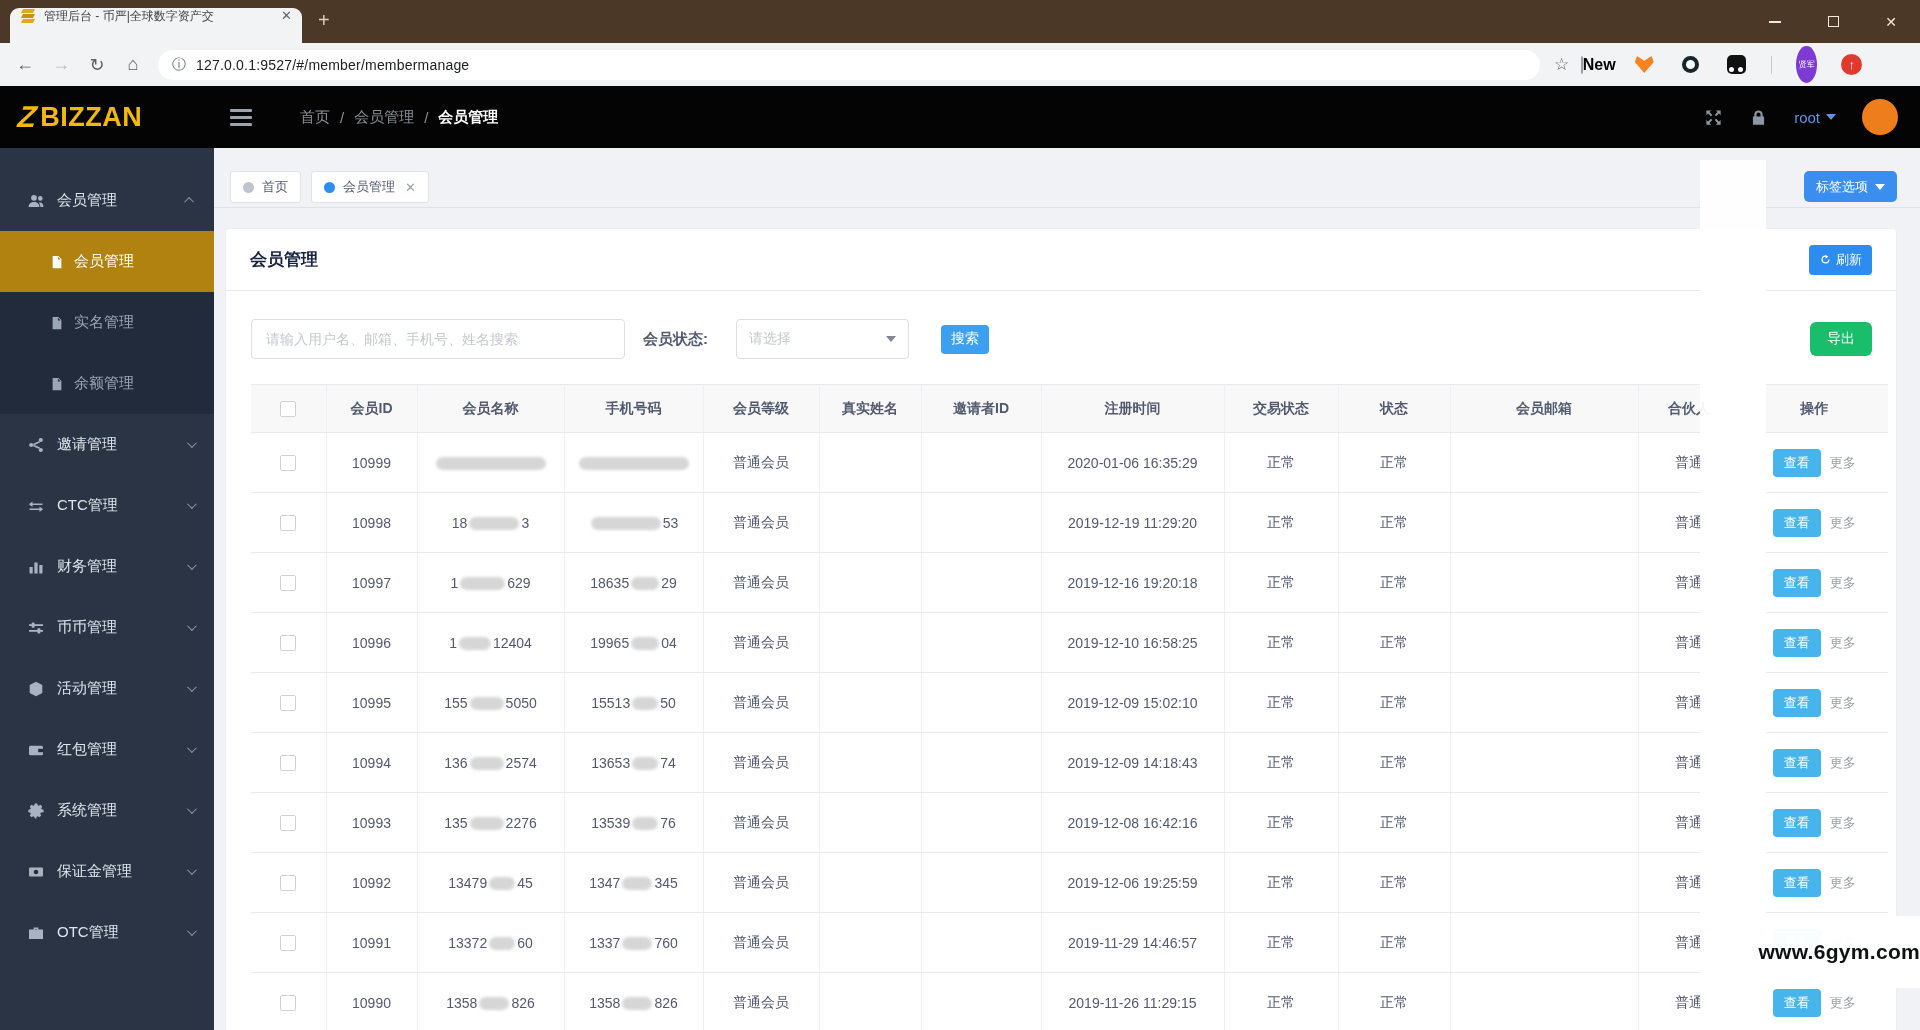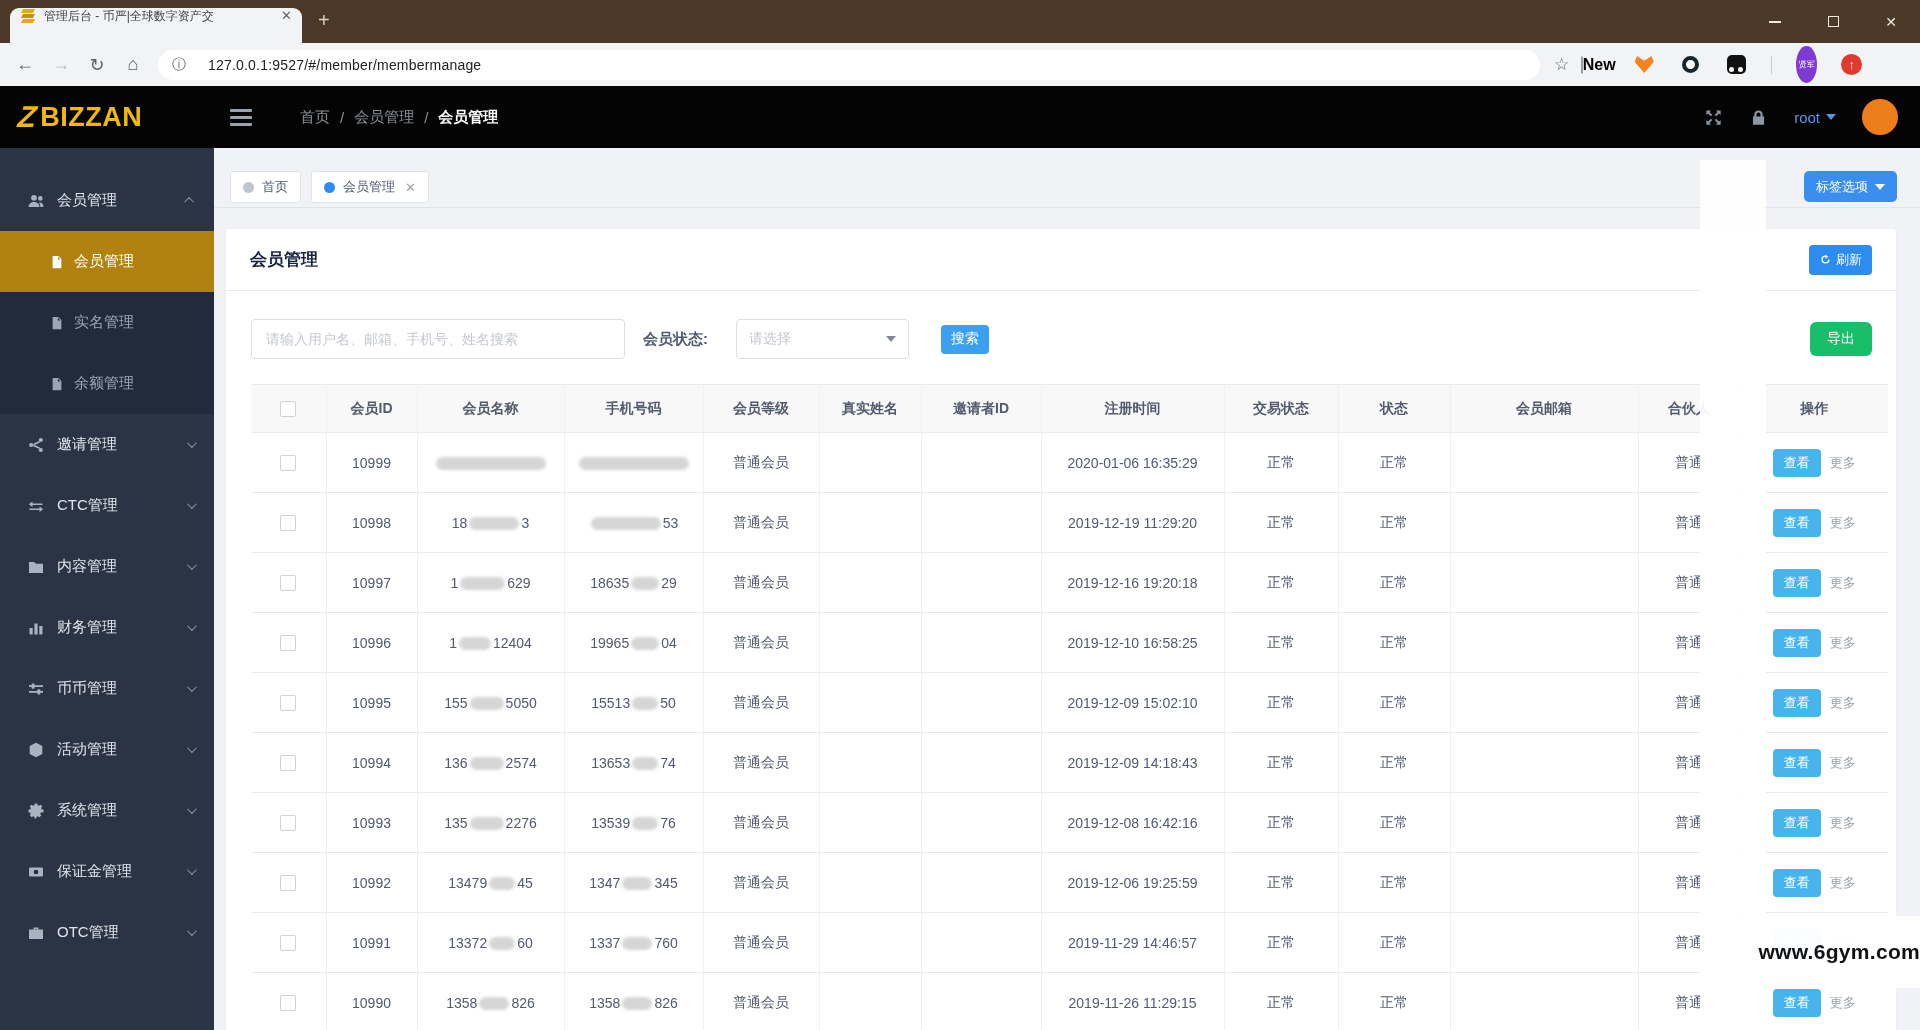--- a/index.html
+++ b/index.html
@@ -21,21 +21,21 @@
   .win-controls { position:absolute; right:0; top:0; height:43px; display:flex; }
   .win-btn { width:58px; height:43px; display:flex; align-items:center; justify-content:center; color:#efe9e2; font-size:14px; }
   .wc-min i { display:block; width:12px; height:2px; background:#efe9e2; }
   .wc-max i { display:block; width:11px; height:11px; border:1.5px solid #efe9e2; }
 
   .chrome-nav { position:relative; height:43px; background:#f2f3f5; display:flex; align-items:center; padding:0 14px; gap:14px; }
   .nav-ic { font-size:18px; color:#5f6368; width:22px; text-align:center; }
   .nav-ic.disabled { color:#b9bdc2; }
   .omnibox { flex:0 0 1382px; height:30px; background:#ffffff; border-radius:15px; display:flex; align-items:center; padding:0 14px; gap:10px; }
   .omni-info { color:#5f6368; font-size:14px; }
-  .omni-url { font-size:14px; color:#202124; letter-spacing:.2px;margin-left:12px; }
+  .omni-url { font-size:14px; color:#202124; letter-spacing:.2px; }
   .star-ic { font-size:17px; color:#5f6368; }
   .ext-row { display:flex; align-items:center; gap:24px; margin-left:4px; }
   .ext { width:22px; height:22px; display:flex; align-items:center; justify-content:center; position:relative; }
   .ext-new { width:20px; height:18px; background:#fff; border:1px solid #9aa0a6; border-radius:3px; }
   .ext-fox { width:19px; height:17px; background:#f5841f; clip-path:polygon(50% 100%,0 35%,12% 0,50% 28%,88% 0,100% 35%); }
   .ext-ring { width:17px; height:17px; border-radius:50%; border:4px solid #15262c; background:#fff; }
   .ext-reader { width:19px; height:19px; background:#111; border-radius:5px; }
   .ext-reader:before, .ext-reader:after { content:""; position:absolute; width:5px; height:5px; background:#fff; border-radius:50%; bottom:4px; }
   .ext-reader:before { left:4px; } .ext-reader:after { right:4px; }
   .ext-divider { width:1px; height:18px; background:#c7cace; }
@@ -274,29 +274,20 @@
             <svg width="16" height="16" viewBox="0 0 16 16">
               <path d="M14.5 5.5H4.5V3.4L.8 6.2l3.7 2.8V6.9h10V5.5zM1.5 10.5h10V8.4l3.7 2.8-3.7 2.8v-2.1h-10v-1.4z"></path>
             </svg>
           </span>
           <span class="s-label">CTC管理</span>
           <span class="chev down"></span>
         </div>
         <div class="side-item">
           <span class="s-icon">
             <svg width="16" height="16" viewBox="0 0 16 16">
-              <path d="M1 3h5.2l1.8 1.8H15V14H1V3z"></path>
-            </svg>
-          </span>
-          <span class="s-label">内容管理</span>
-          <span class="chev down"></span>
-        </div>
-        <div class="side-item">
-          <span class="s-icon">
-            <svg width="16" height="16" viewBox="0 0 16 16">
               <rect x="1.5" y="8" width="3.2" height="6.5"></rect>
               <rect x="6.4" y="3.5" width="3.2" height="11"></rect>
               <rect x="11.3" y="6" width="3.2" height="8.5"></rect>
             </svg>
           </span>
           <span class="s-label">财务管理</span>
           <span class="chev down"></span>
         </div>
         <div class="side-item">
           <span class="s-icon">
@@ -310,20 +301,30 @@
           <span class="s-label">币币管理</span>
           <span class="chev down"></span>
         </div>
         <div class="side-item">
           <span class="s-icon">
             <svg width="16" height="16" viewBox="0 0 16 16">
               <path d="M8 .8l6.3 3.1v8.2L8 15.2 1.7 12.1V3.9L8 .8z"></path>
             </svg>
           </span>
           <span class="s-label">活动管理</span>
+          <span class="chev down"></span>
+        </div>
+        <div class="side-item">
+          <span class="s-icon">
+            <svg width="16" height="16" viewBox="0 0 16 16">
+              <rect x="1" y="3.8" width="14" height="9.4" rx="1.5"></rect>
+              <rect x="10.2" y="6.8" width="4.8" height="3.4" fill="#222b3c"></rect>
+            </svg>
+          </span>
+          <span class="s-label">红包管理</span>
           <span class="chev down"></span>
         </div>
         <div class="side-item">
           <span class="s-icon">
             <svg width="16" height="16" viewBox="0 0 16 16">
               <path d="M8 5.4A2.6 2.6 0 1 1 8 10.6 2.6 2.6 0 0 1 8 5.4zm6.6 3.8l-1.9.5c-.1.4-.3.8-.5 1.1l1 1.7-1.7 1.7-1.7-1c-.3.2-.7.4-1.1.5l-.5 1.9H6.8l-.5-1.9c-.4-.1-.8-.3-1.1-.5l-1.7 1-1.7-1.7 1-1.7c-.2-.3-.4-.7-.5-1.1l-1.9-.5V6.8l1.9-.5c.1-.4.3-.8.5-1.1l-1-1.7L3.5 1.8l1.7 1c.3-.2.7-.4 1.1-.5l.5-1.9h2.4l.5 1.9c.4.1.8.3 1.1.5l1.7-1 1.7 1.7-1 1.7c.2.3.4.7.5 1.1l1.9.5v2.4z"></path>
             </svg>
           </span>
           <span class="s-label">系统管理</span>
           <span class="chev down"></span>

